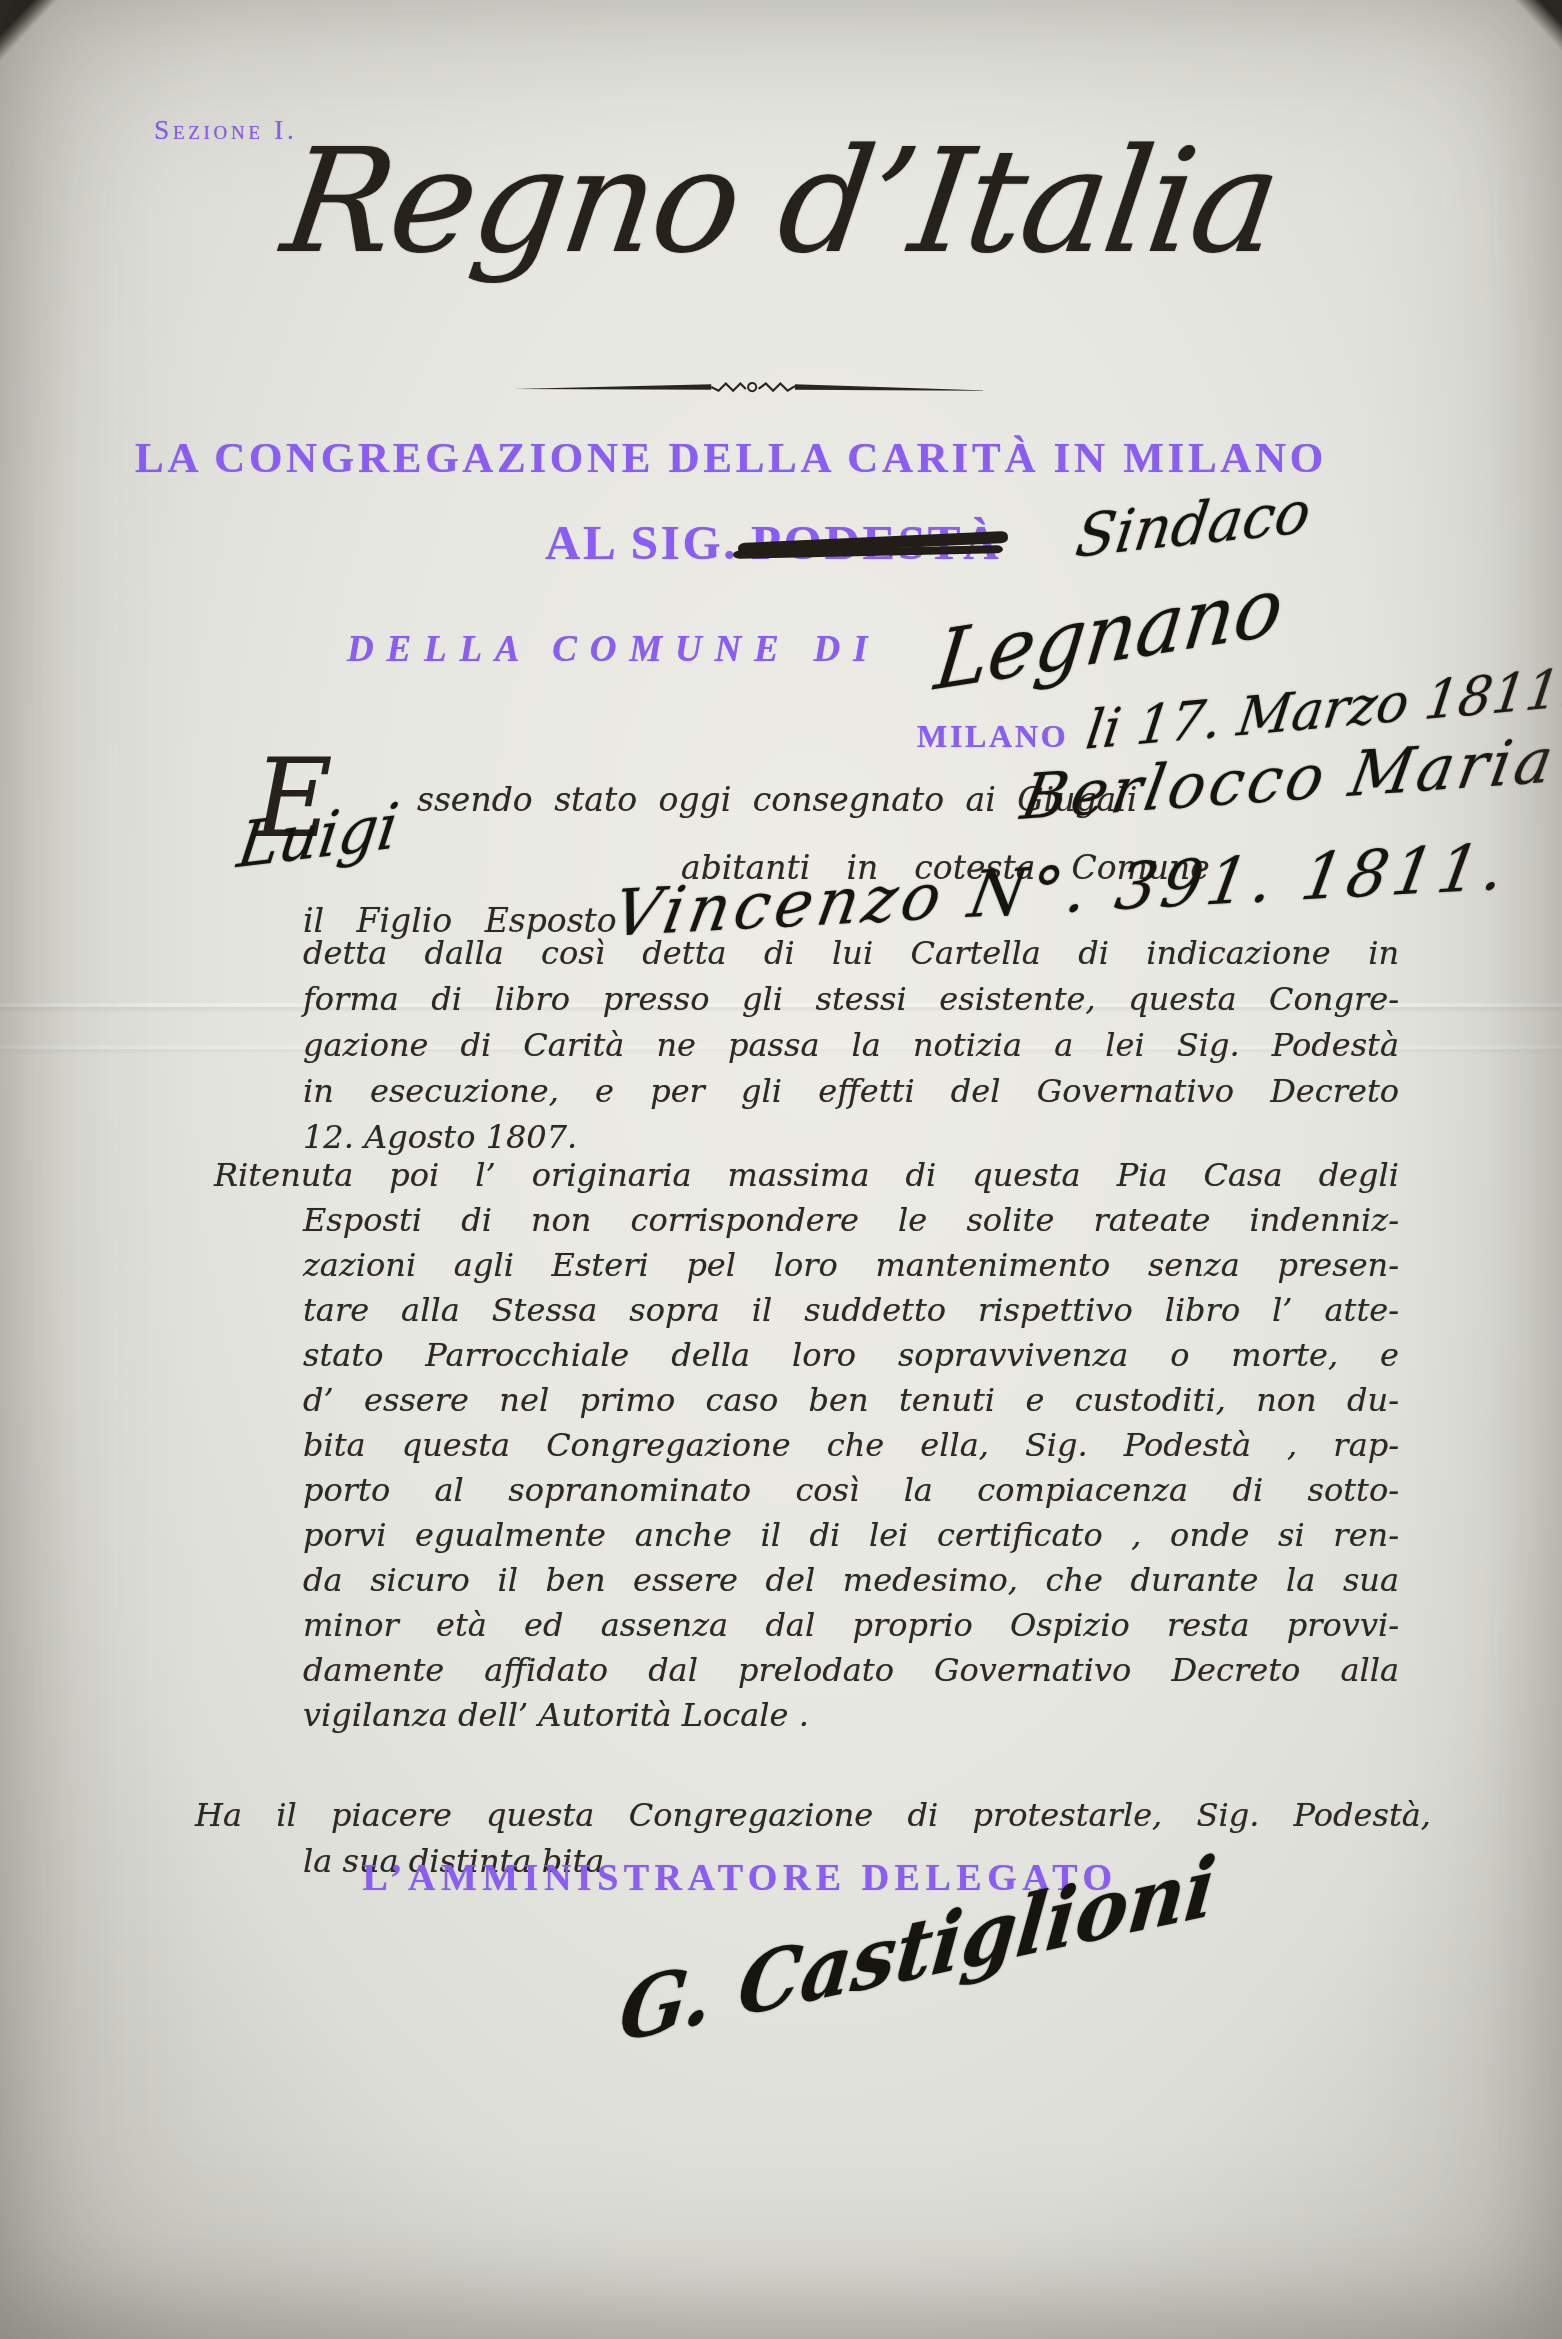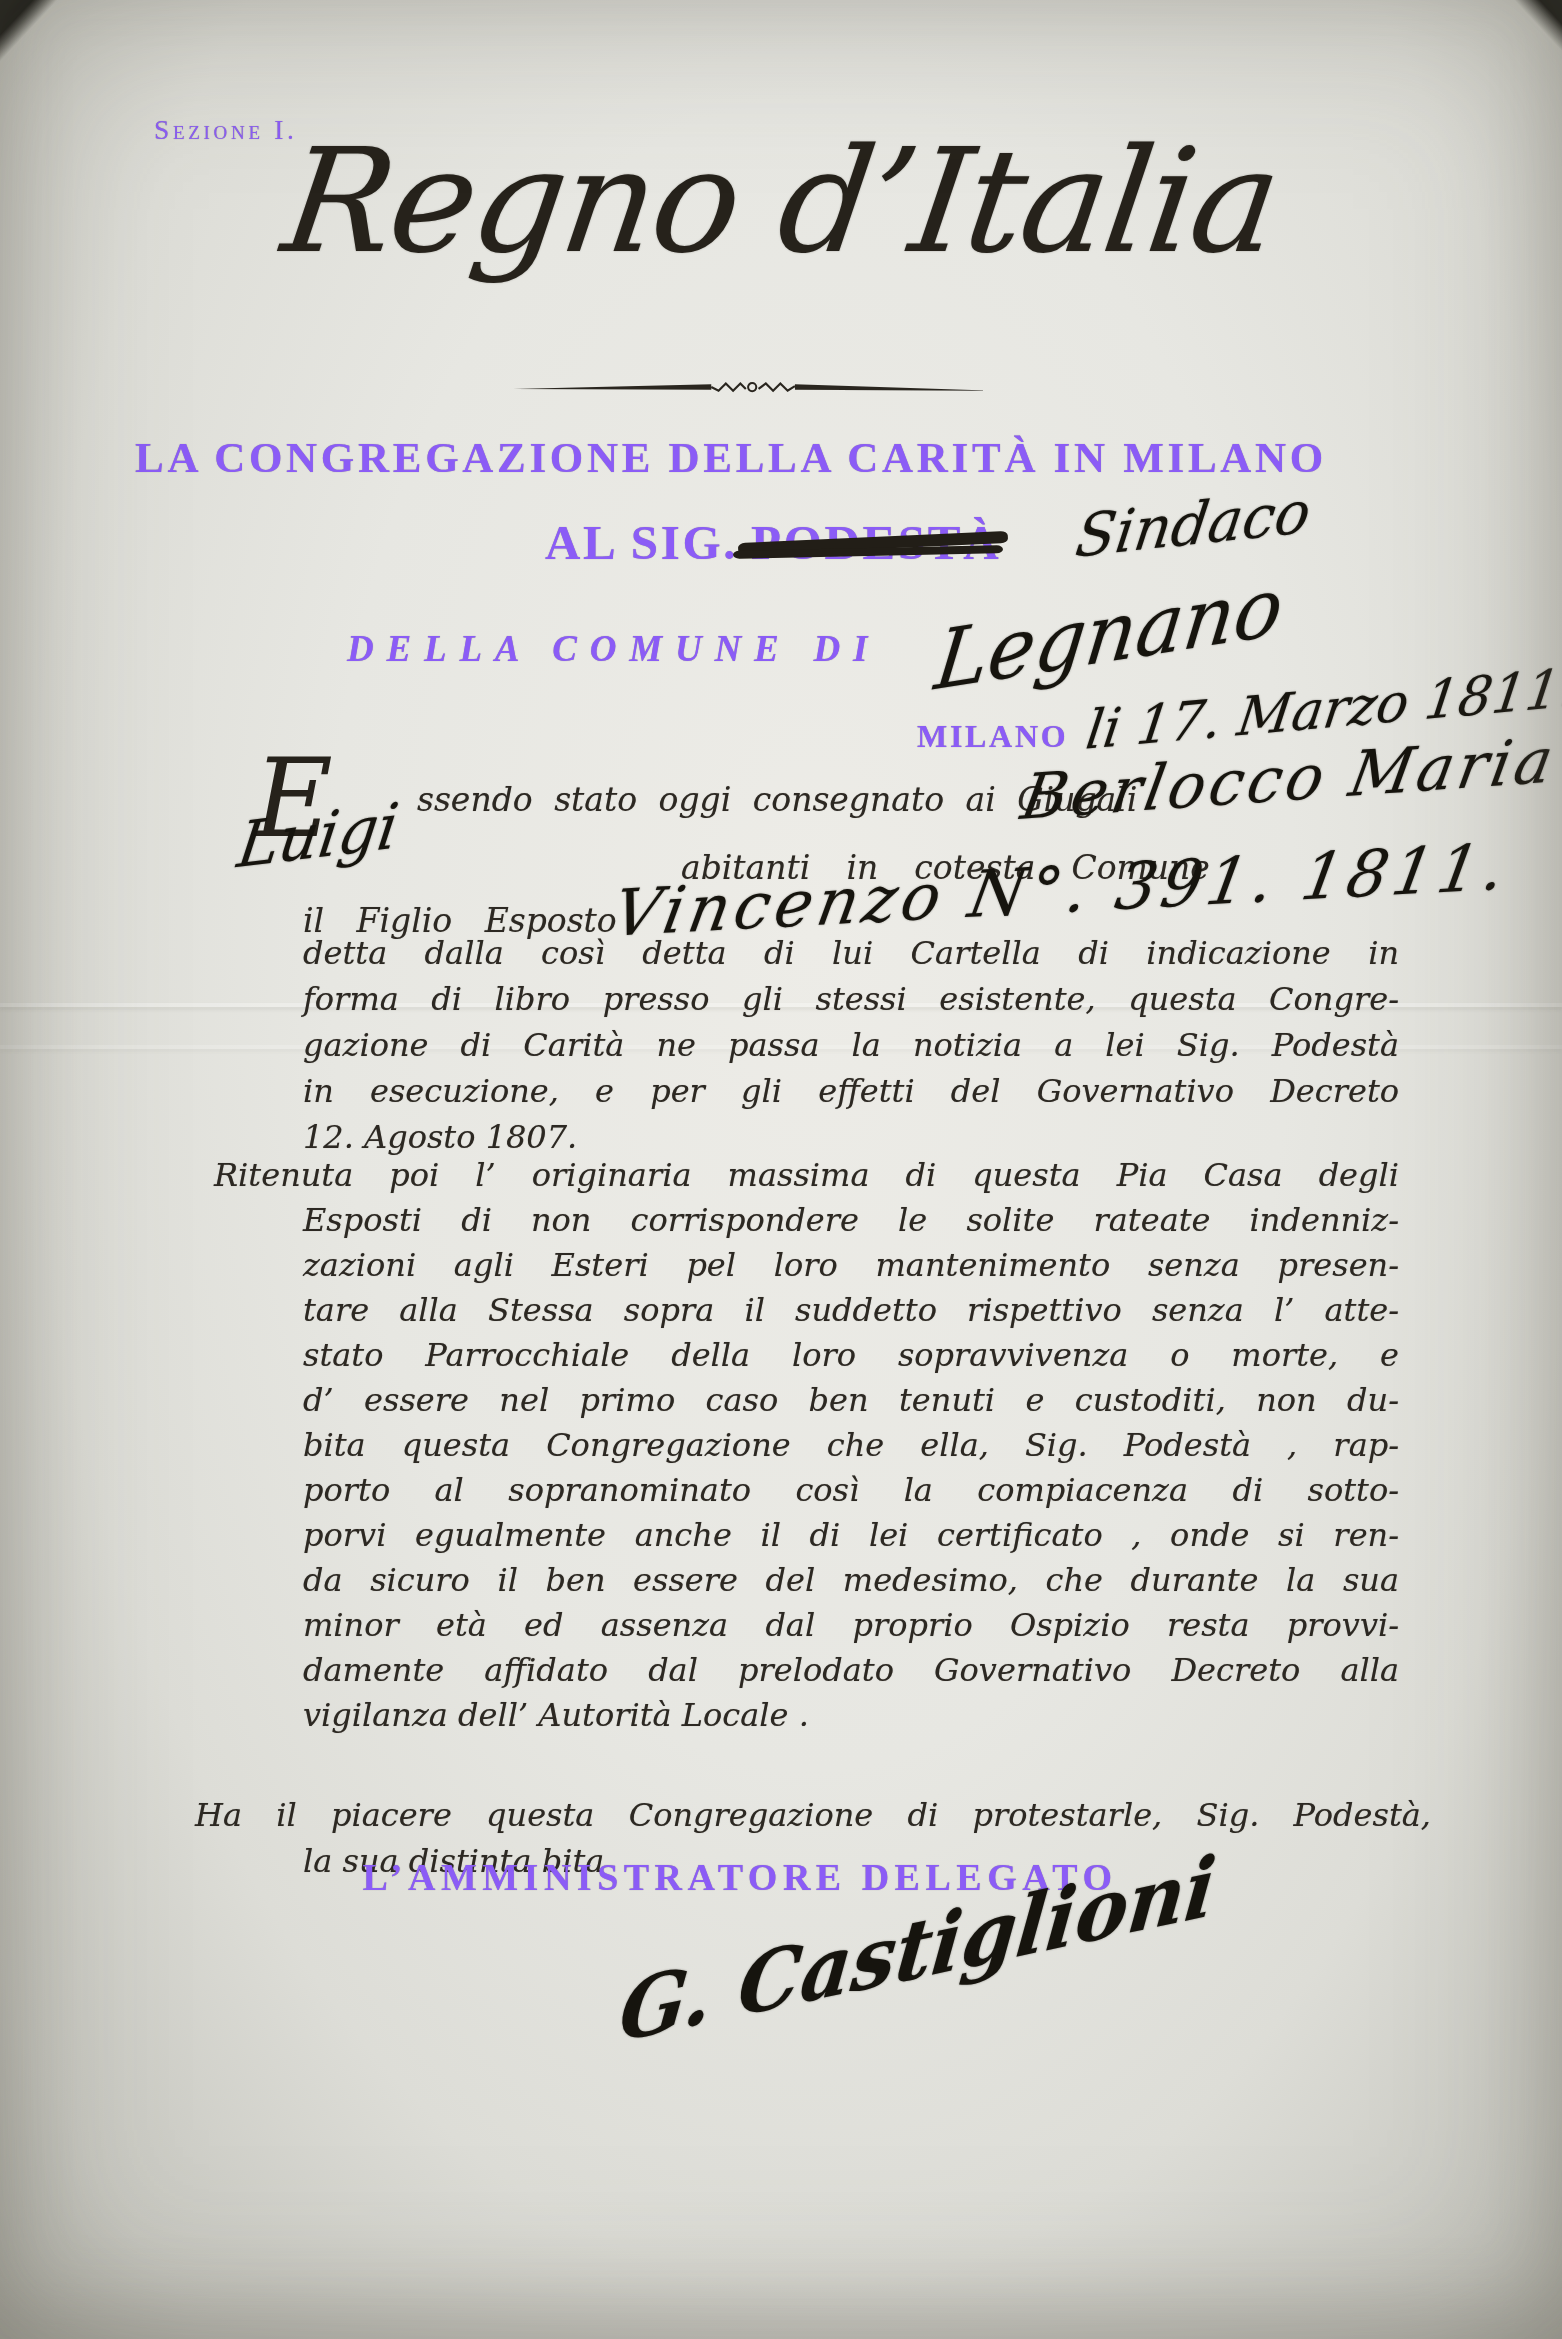--- a/index.html
+++ b/index.html
@@ -112,21 +112,21 @@
   <div class="ln">forma di libro presso gli stessi esistente, questa Congre-</div>
   <div class="ln">gazione di Carità ne passa la notizia a lei Sig. Podestà</div>
   <div class="ln">in esecuzione, e per gli effetti del Governativo Decreto</div>
   <div class="ln no-just">12. Agosto 1807.</div>
 </div>
 
 <div class="abs para para2">
   <div class="ln outdent">Ritenuta poi l’ originaria massima di questa Pia Casa degli</div>
   <div class="ln">Esposti di non corrispondere le solite rateate indenniz-</div>
   <div class="ln">zazioni agli Esteri pel loro mantenimento senza presen-</div>
-  <div class="ln">tare alla Stessa sopra il suddetto rispettivo senza l’ atte-</div>
+  <div class="ln">tare alla Stessa sopra il suddetto rispettivo libro l’ atte-</div>
   <div class="ln">stato Parrocchiale della loro sopravvivenza o morte, e</div>
   <div class="ln">d’ essere nel primo caso ben tenuti e custoditi, non du-</div>
   <div class="ln">bita questa Congregazione che ella, Sig. Podestà , rap-</div>
   <div class="ln">porto al sopranominato così la compiacenza di sotto-</div>
   <div class="ln">porvi egualmente anche il di lei certificato , onde si ren-</div>
   <div class="ln">da sicuro il ben essere del medesimo, che durante la sua</div>
   <div class="ln">minor età ed assenza dal proprio Ospizio resta provvi-</div>
   <div class="ln">damente affidato dal prelodato Governativo Decreto alla</div>
   <div class="ln no-just">vigilanza dell’ Autorità Locale .</div>
 </div>

